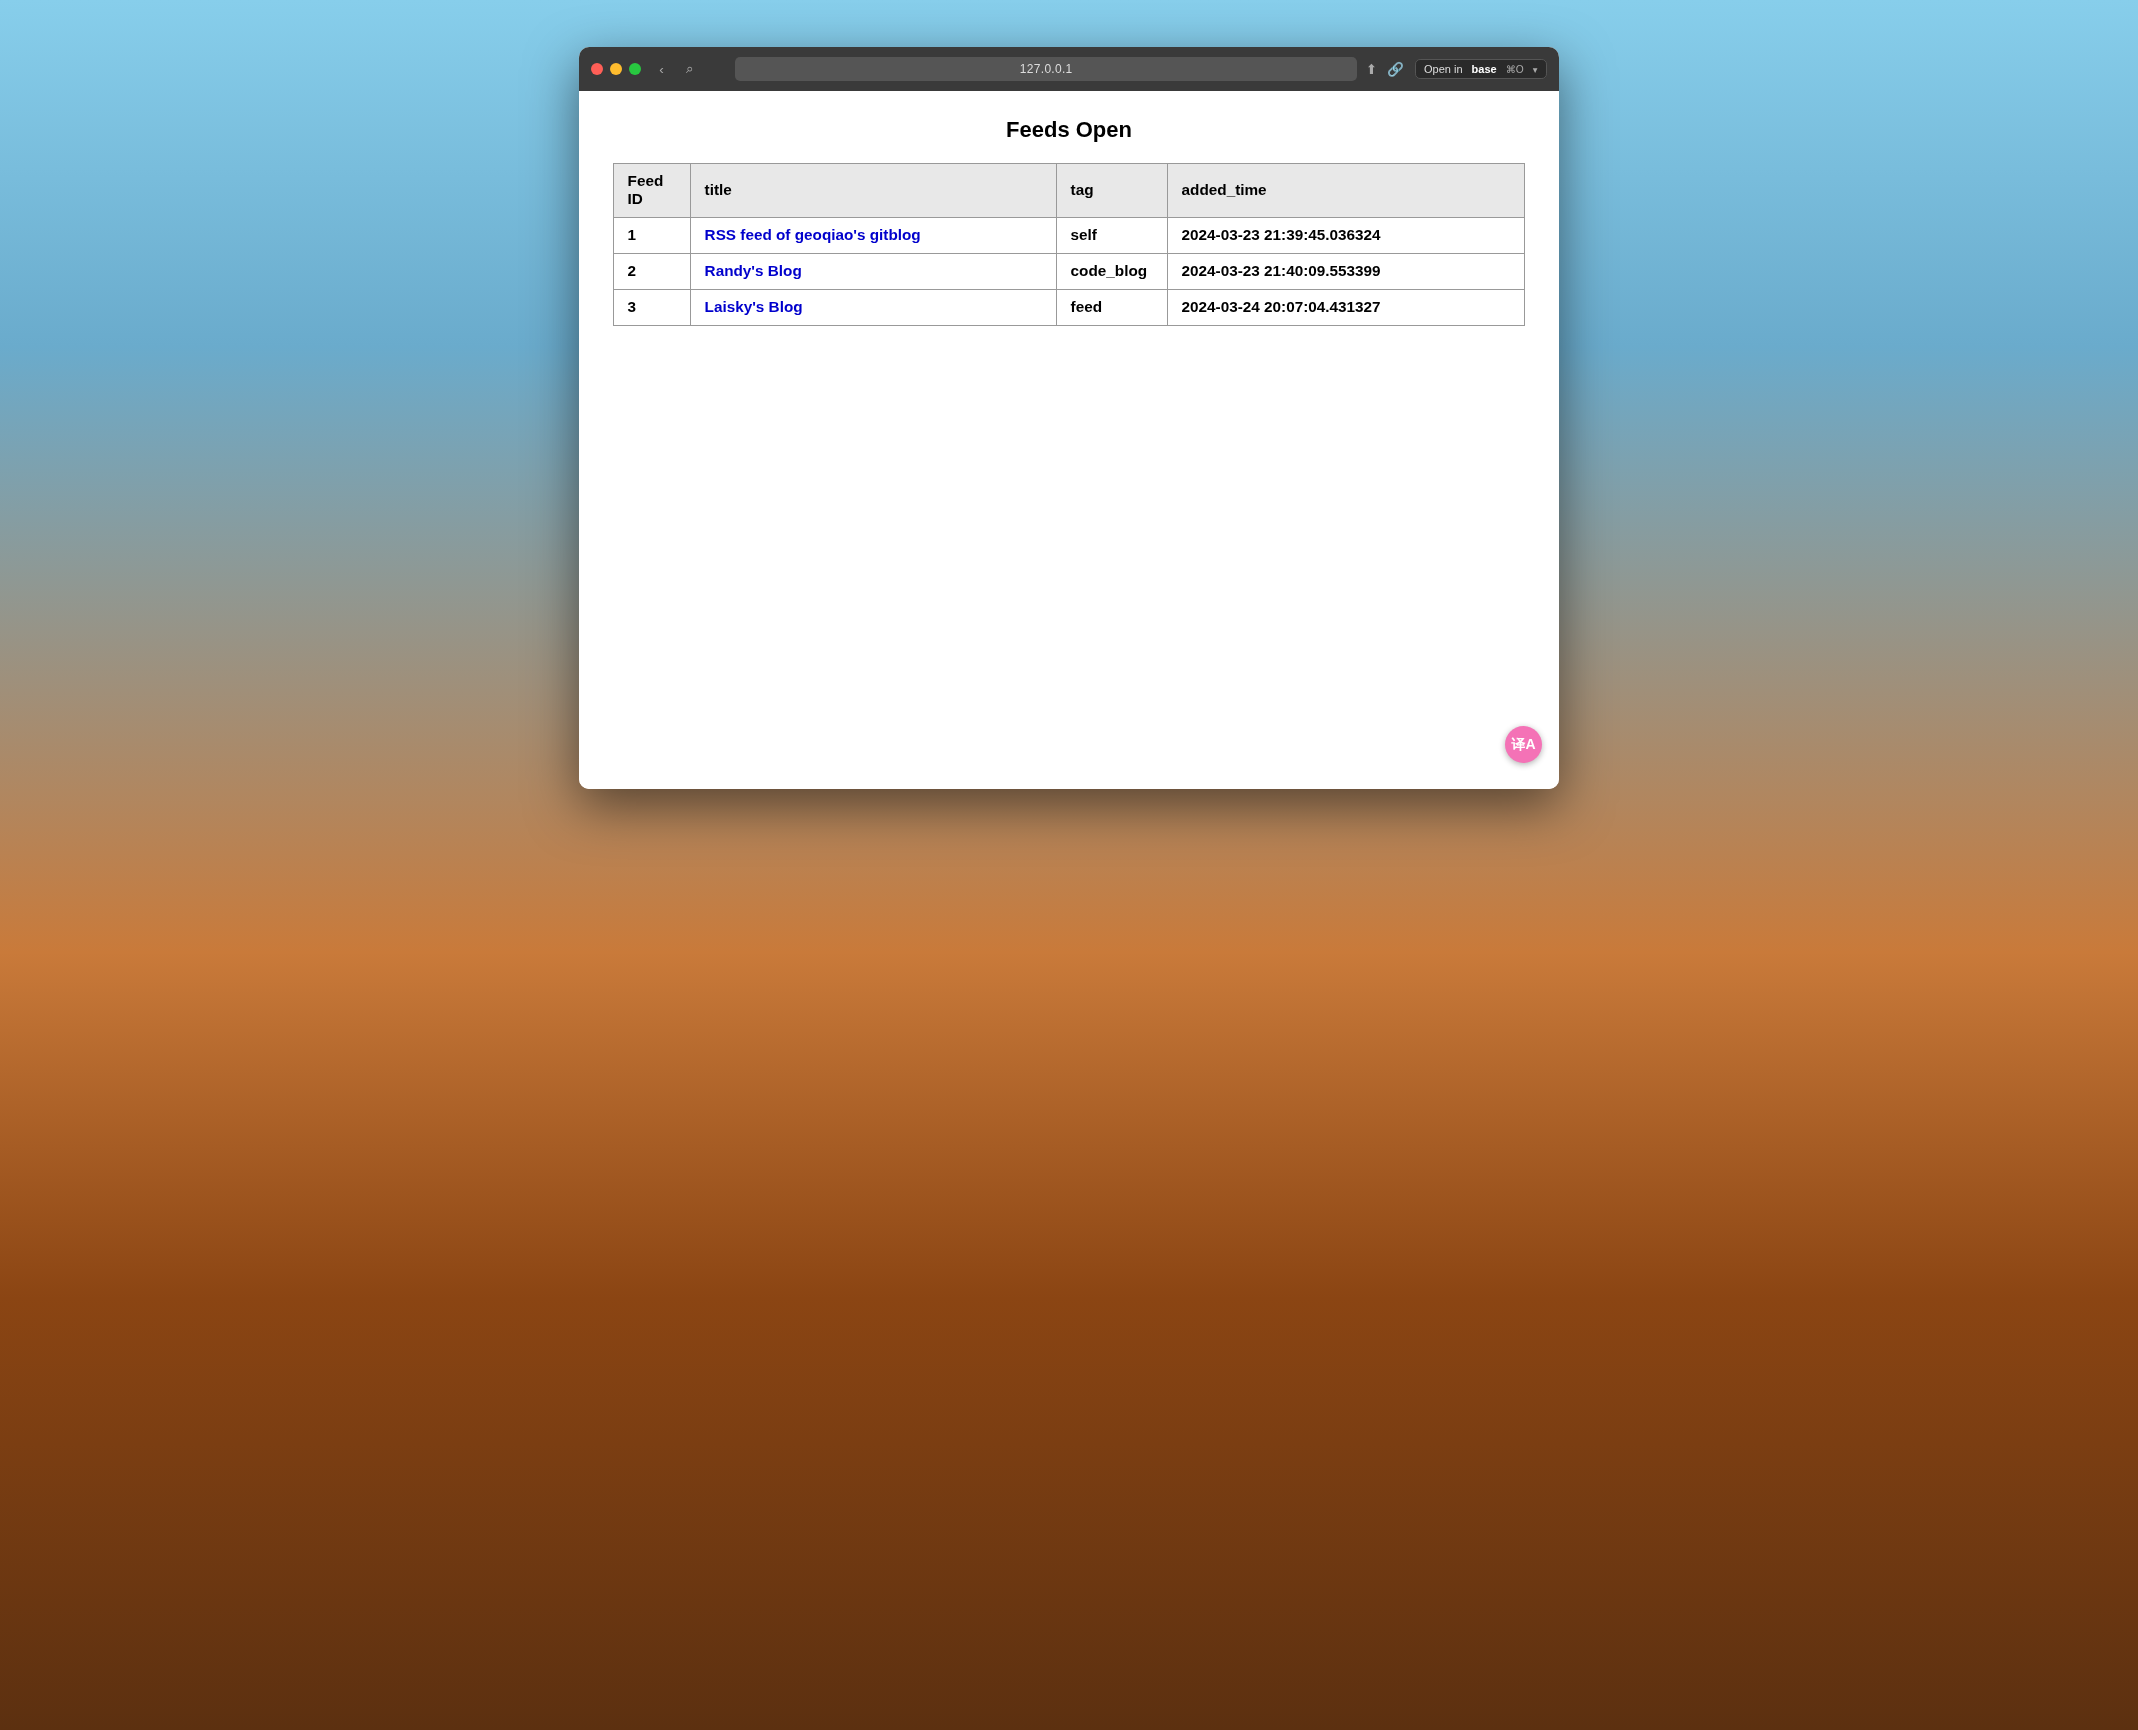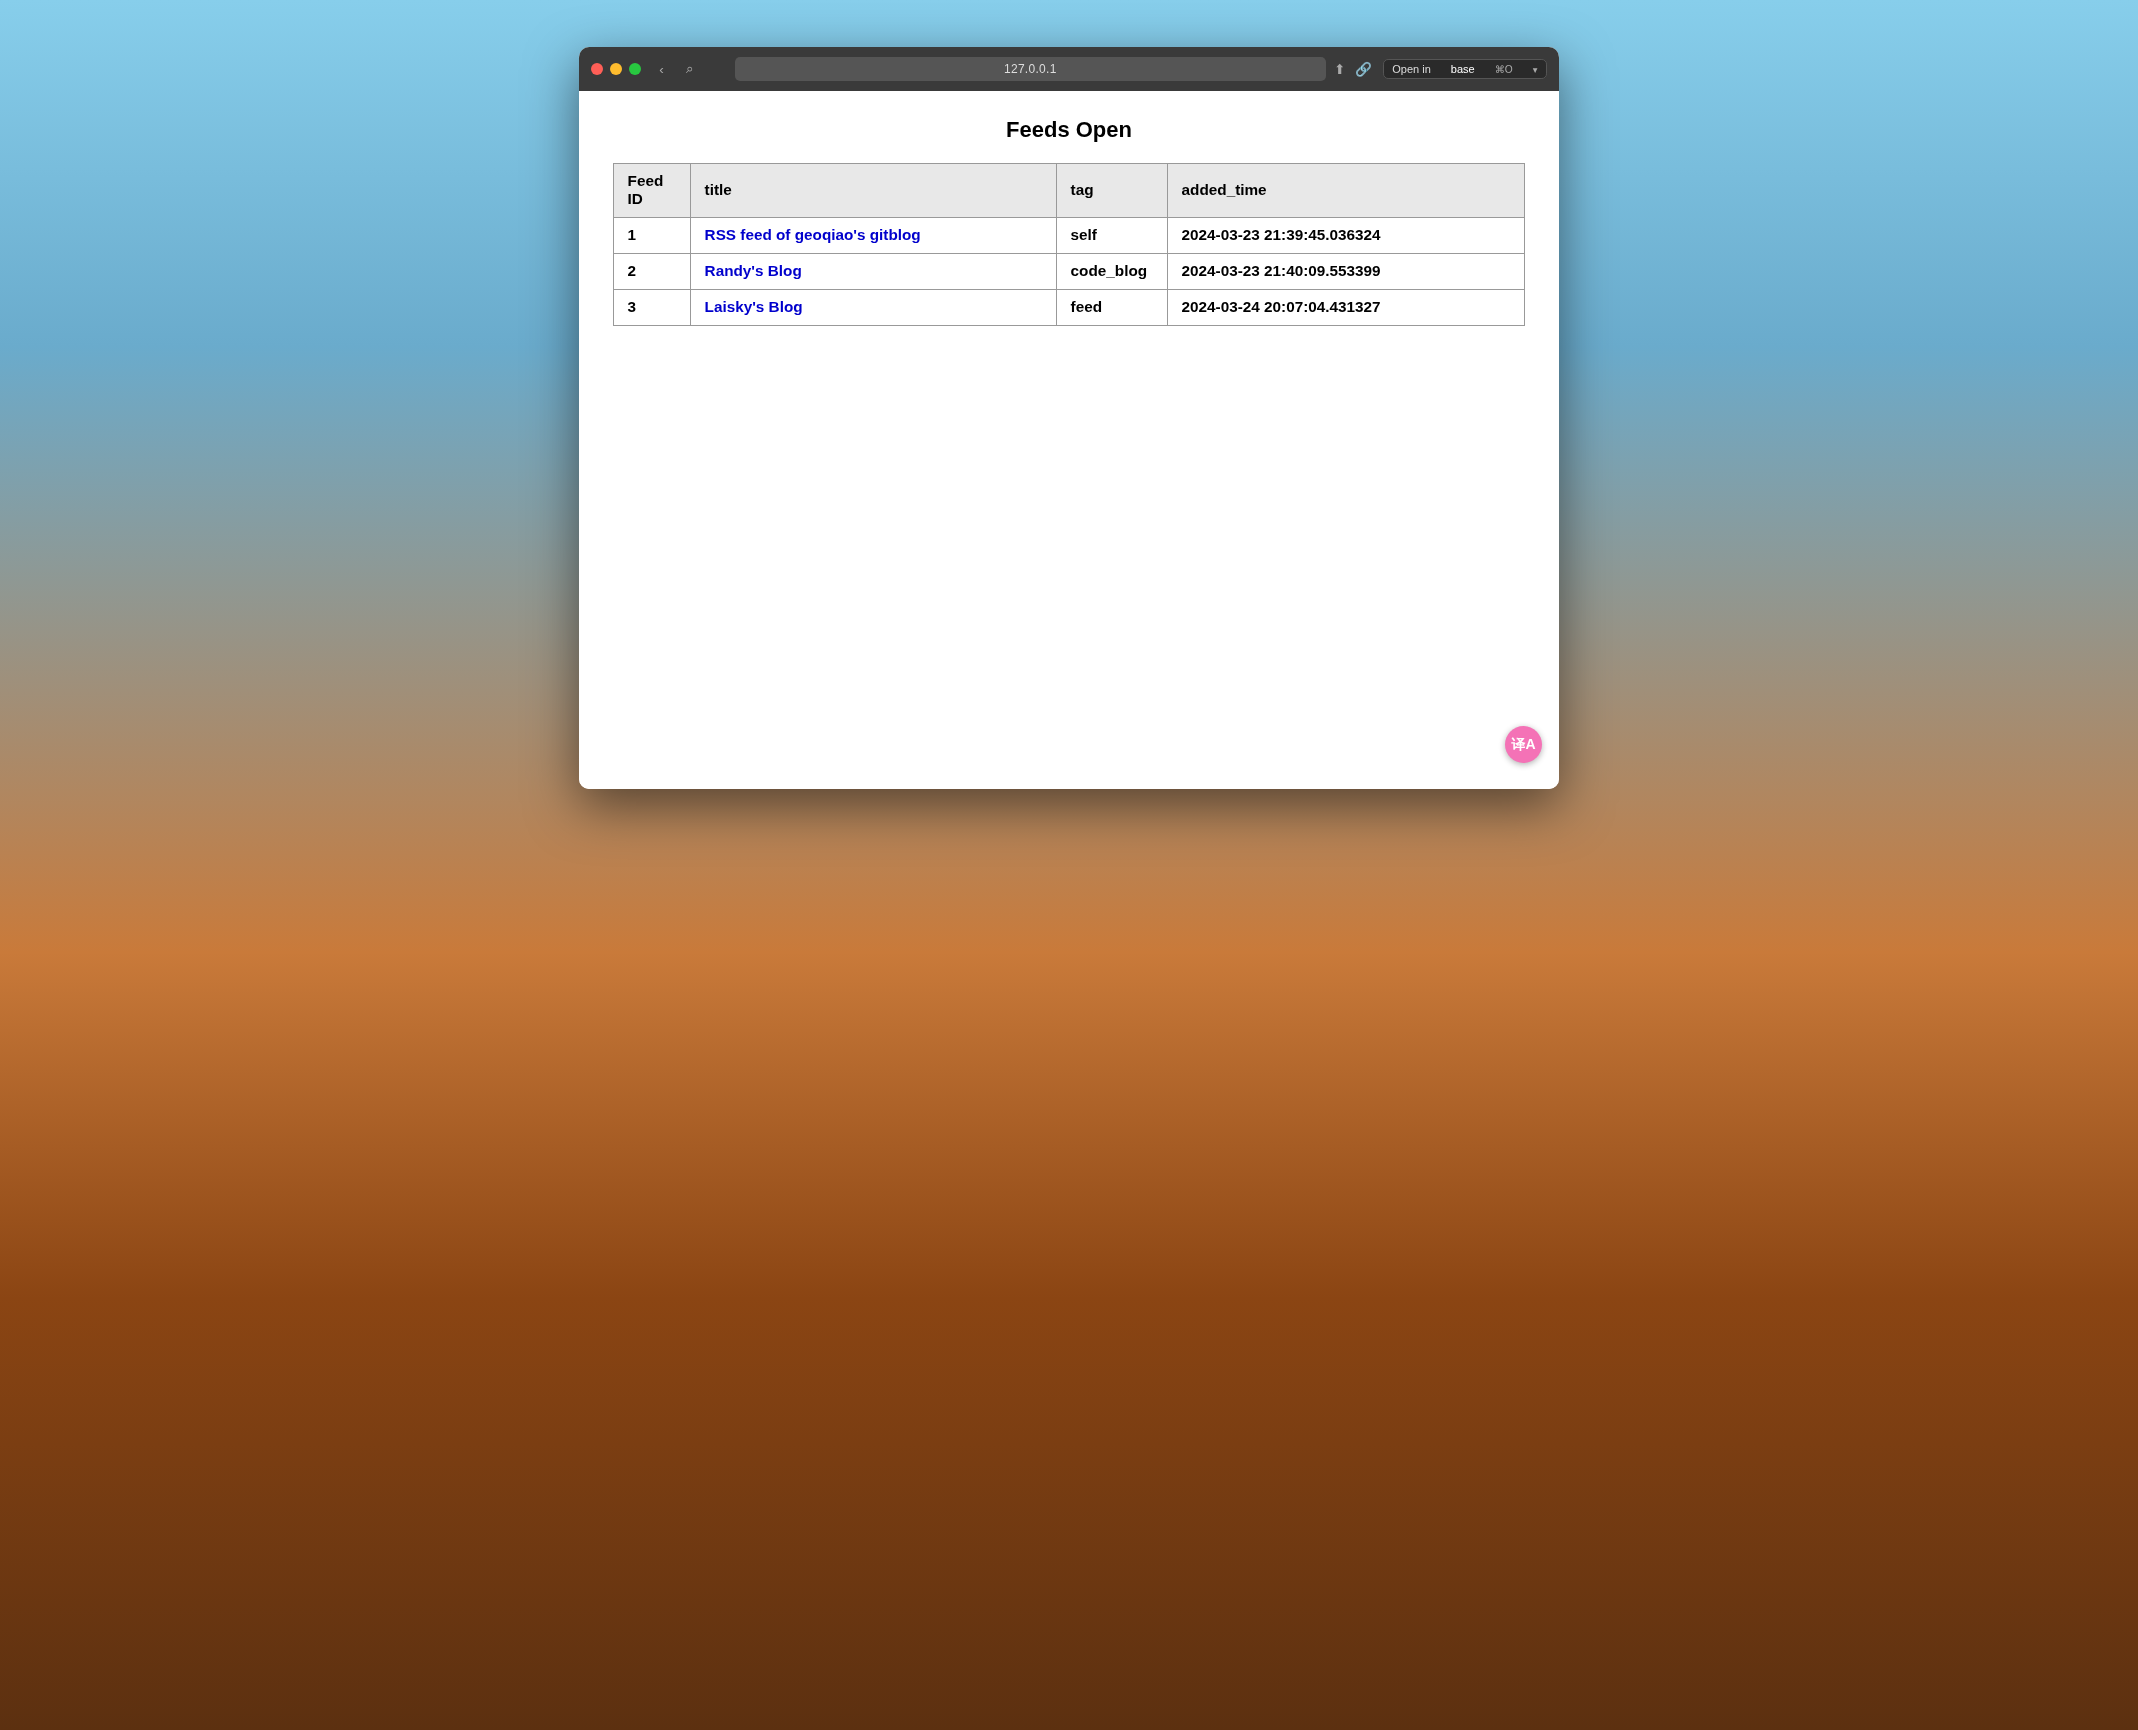--- a/index.html
+++ b/index.html
@@ -98,21 +98,21 @@
     .open-in-btn {
       background: #2a2a2a;
       border: 0.9px solid #555;
       border-radius: 5.1px;
       color: #ddd;
       font-size: 11px;
       padding: 3.4px 8.5px;
       cursor: pointer;
       display: flex;
       align-items: center;
-      gap: 20px;
+      gap: 9px;
     }
 
     .open-in-kbd {
       font-size: 10.2px;
       color: #aaa;
     }
 
     .open-in-arrow {
       font-size: 9.4px;
       color: #aaa;
@@ -217,21 +217,21 @@
     <button class="nav-btn">‹</button>
     <button class="search-icon-btn">⌕</button>
     <div class="address-bar">
       <span>127.0.0.1</span>
     </div>
     <div class="toolbar-actions">
       <span style="cursor:pointer;">⬆</span>
       <span style="cursor:pointer;">🔗</span>
       <button class="open-in-btn">
         <span>Open in</span>
-        <span style="font-weight:normal;color:#fff;">base</span>
+        <span style="font-weight:bold;color:#fff;">base</span>
         <span class="open-in-kbd">⌘O</span>
         <span class="open-in-arrow">▾</span>
       </button>
     </div>
   </div>
 
   <div class="page-content">
     <h1 class="page-title">Feeds Open</h1>
 
     <table class="feeds-table">

